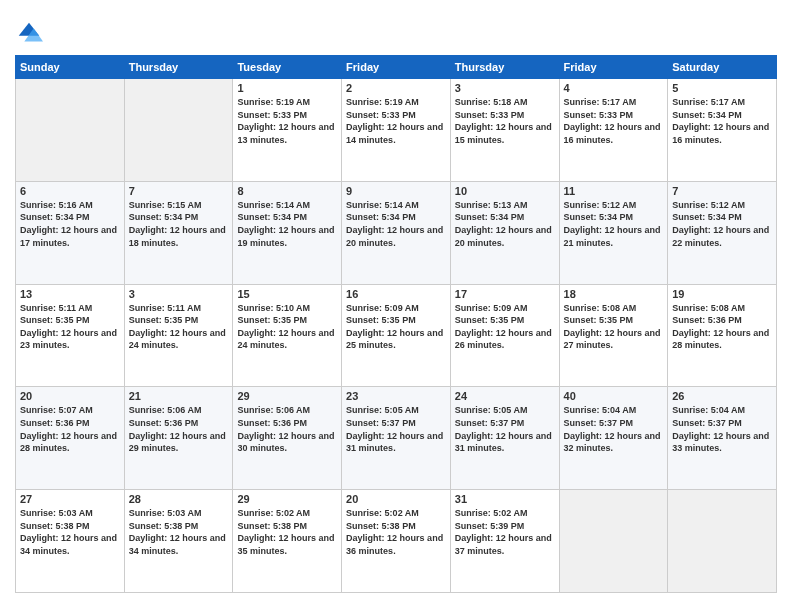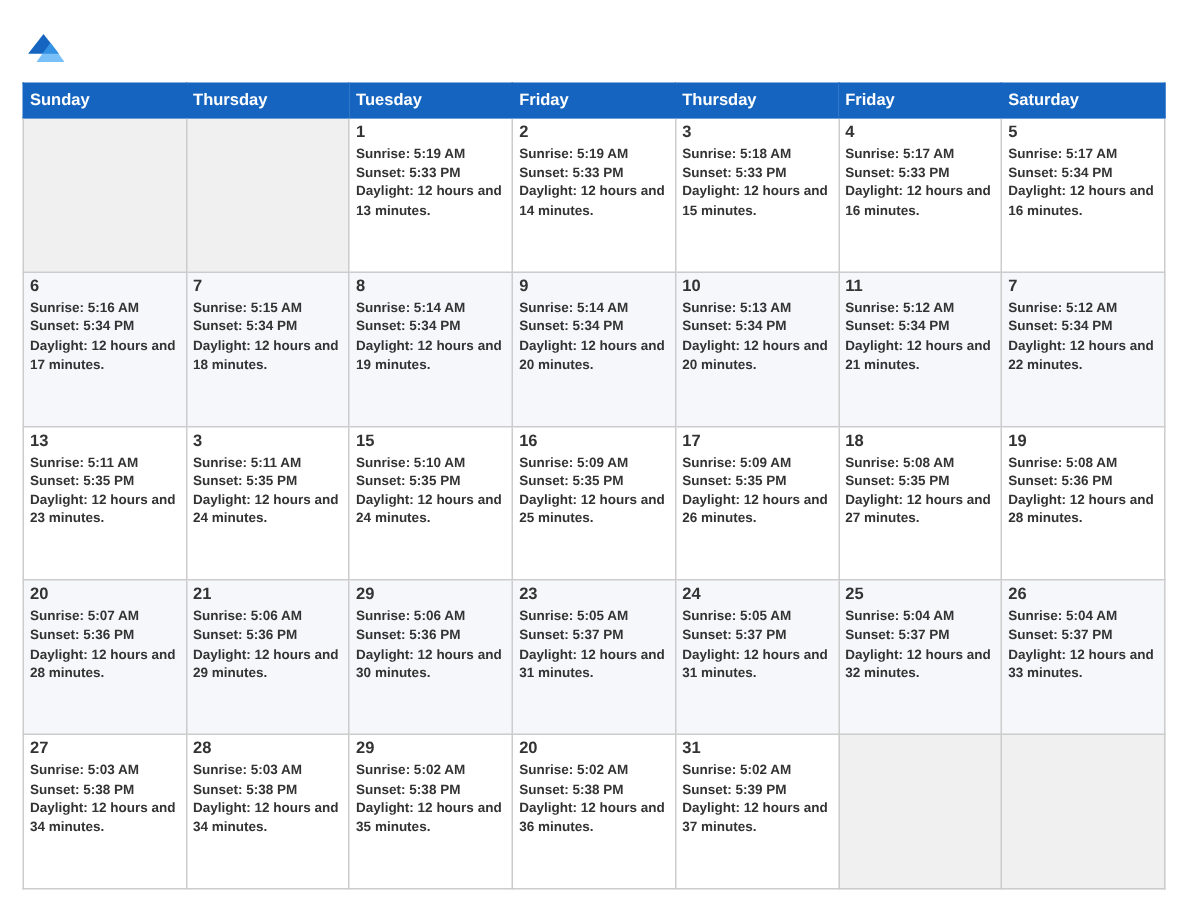--- a/index.html
+++ b/index.html
@@ -230,21 +230,21 @@
           </td>
           <td>
             <span class="day-num">23</span>
             <div class="day-info">Sunrise: 5:05 AM<br>Sunset: 5:37 PM<br>Daylight: 12 hours and 31 minutes.</div>
           </td>
           <td>
             <span class="day-num">24</span>
             <div class="day-info">Sunrise: 5:05 AM<br>Sunset: 5:37 PM<br>Daylight: 12 hours and 31 minutes.</div>
           </td>
           <td>
-            <span class="day-num">25</span>
+            <span class="day-num">40</span>
             <div class="day-info">Sunrise: 5:04 AM<br>Sunset: 5:37 PM<br>Daylight: 12 hours and 32 minutes.</div>
           </td>
           <td>
             <span class="day-num">26</span>
             <div class="day-info">Sunrise: 5:04 AM<br>Sunset: 5:37 PM<br>Daylight: 12 hours and 33 minutes.</div>
           </td>
         </tr>
         <tr>
           <td>
             <span class="day-num">27</span>

